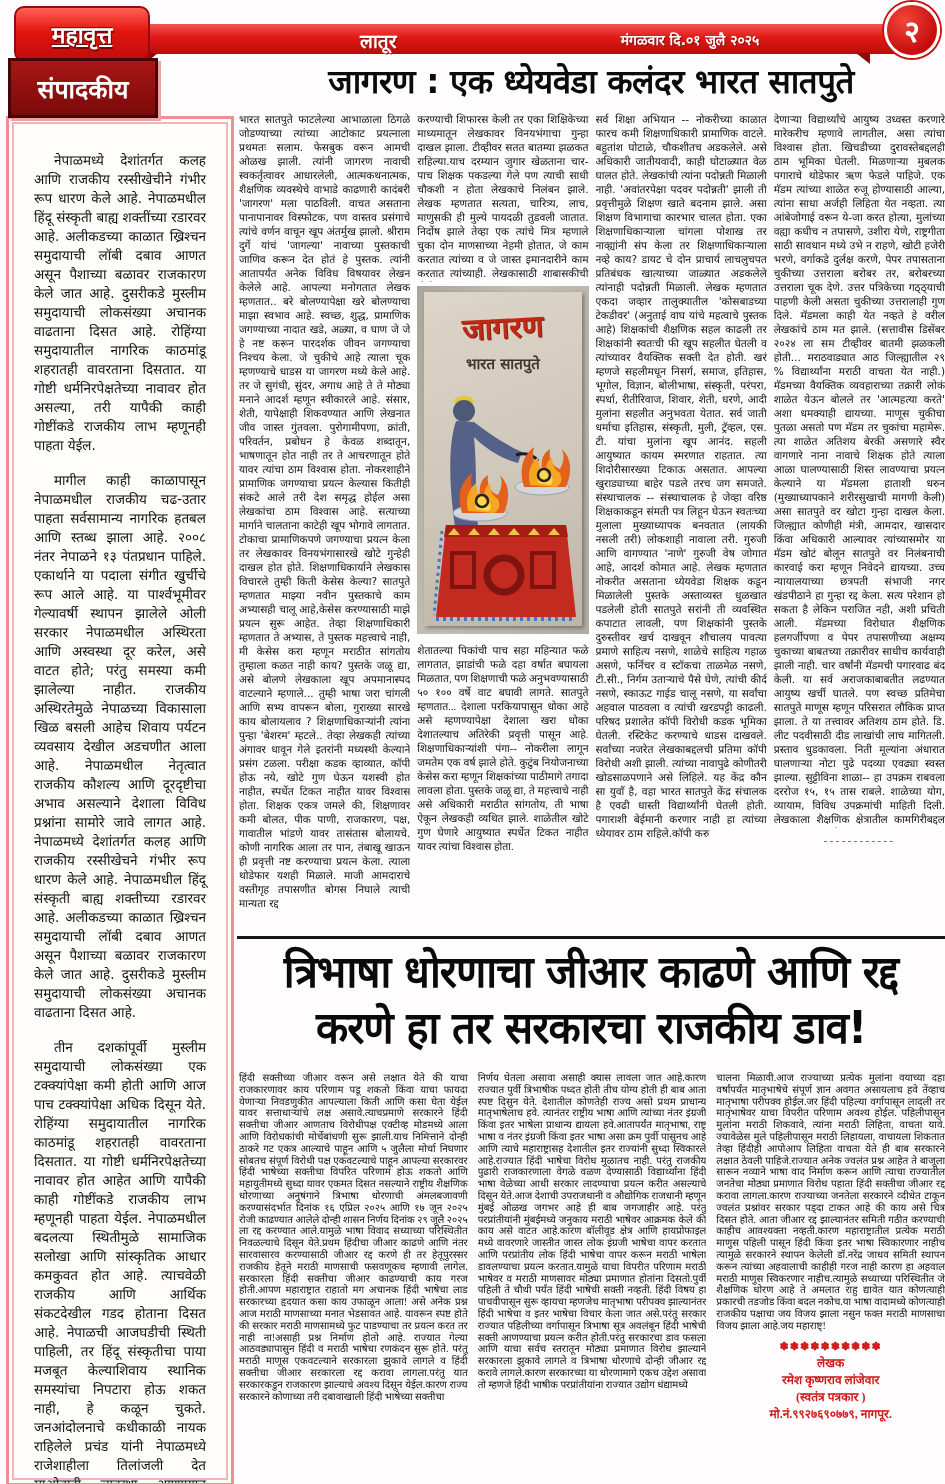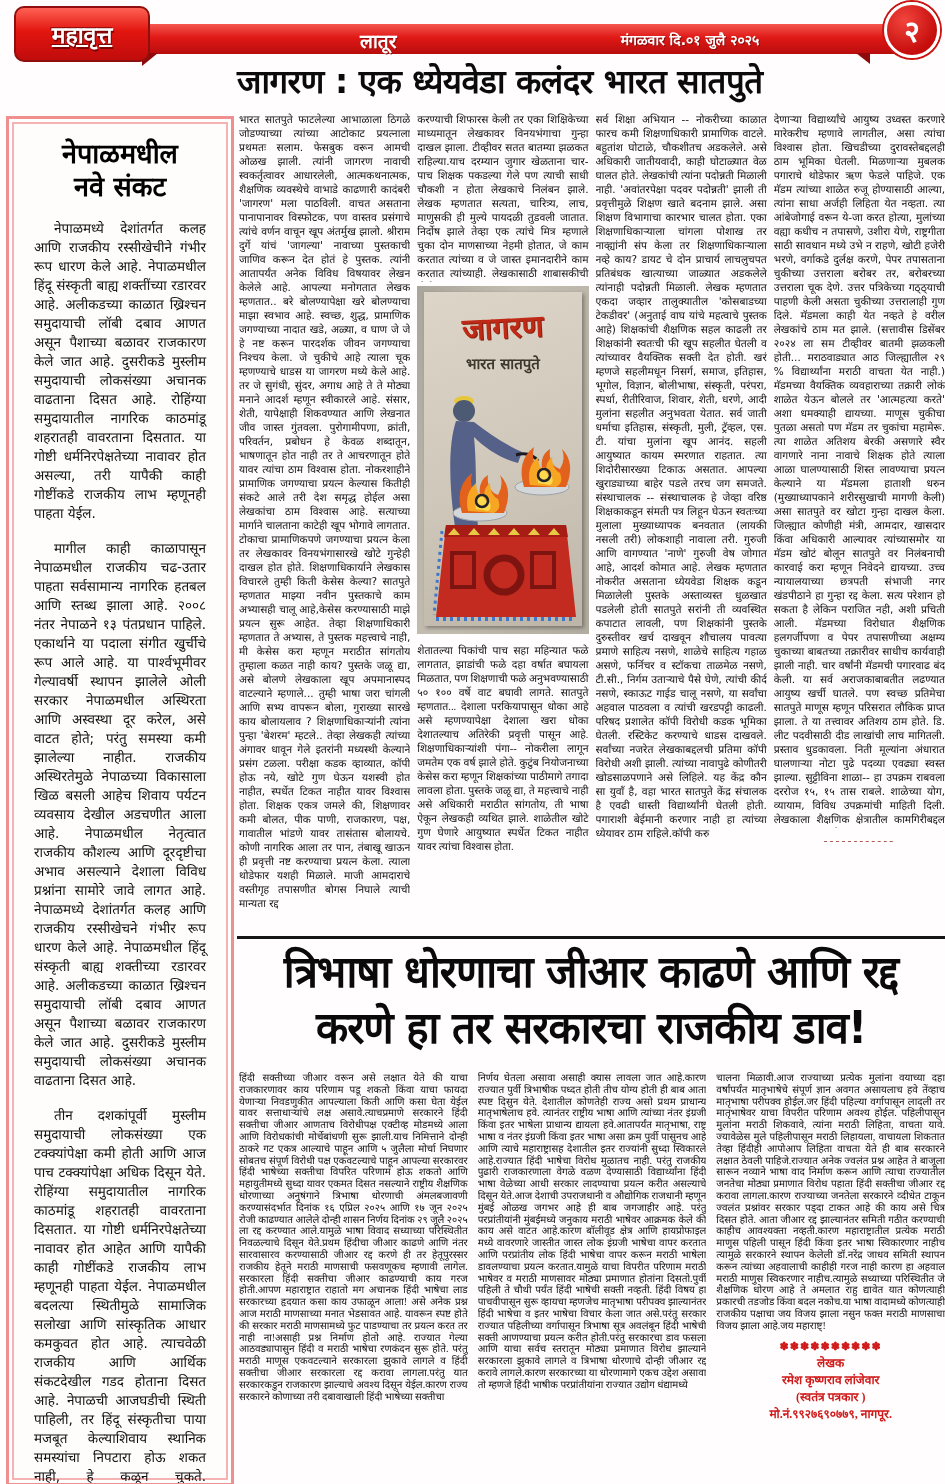--- a/index.html
+++ b/index.html
@@ -32,21 +32,21 @@
     background:linear-gradient(180deg,#a81616,#7c0a0a);border:3px solid #470505;
     box-shadow:3px 3px 0 #e9a4a4;display:flex;align-items:center;justify-content:center;
     color:#fff;font-size:25px;font-weight:bold;z-index:5;}
   .edit-frame{position:absolute;left:6px;top:116px;width:204px;height:1340px;
     border:3px solid #f08f8f;box-shadow:inset 0 0 0 3px #ffffff, inset 0 0 0 5px #f5b3b3;
     padding:16px 9px 8px 9px;overflow:hidden;background:#fffcfc;}
   .edit-head{margin:2px 0 10px 0;text-align:center;font-size:27px;line-height:33px;font-weight:800;color:#000;}
   .edit-frame p{margin:16px;text-align:justify;font-size:13.5px;line-height:19px;text-indent:20px;}
 
   
-  .main-headline{position:absolute;left:237px;top:58px;width:708px;margin:0;text-align:left;
+  .main-headline{position:absolute;left:237px;top:58px;width:708px;margin:0;text-align:center;
     font-size:33px;font-weight:900;color:#0b0b0b;letter-spacing:-0.5px;}
   .main-cols{position:absolute;left:239px;top:112px;width:706px;height:820px;display:flex;gap:7px;}
   .mcol{flex:1 1 0;overflow:hidden;}
   .mcol p{margin:0;text-align:justify;font-size:10.5px;line-height:14px;}
   .mcol .top-block{height:170px;overflow:hidden;}
   .mcol .bottom-block{height:294px;overflow:hidden;margin-top:10px;font-family:Liberation Serif, serif;}
 
   
   .book{margin:4px 0 0 0;width:100%;height:348px;position:relative;
     background:linear-gradient(105deg,#aaa59b 0%,#c4beb2 40%,#b3ada1 100%);padding:0;}
@@ -85,25 +85,22 @@
     <div class="logo-box">
       <span>महावृत्त</span>
     </div>
     <div class="mh-city">लातूर</div>
     <div class="mh-date">मंगळवार दि.०१ जुलै २०२५</div>
     <div class="page-badge">
       <span>२</span>
     </div>
   </header>
 
+  <div class="edit-label">संपादकीय</div>
   <aside class="edit-frame">
-    <h2 class="edit-head">
-      <span>नेपाळमधील</span><br>
-      <span>नवे संकट</span>
-    </h2>
     <p>नेपाळमध्ये देशांतर्गत कलह आणि राजकीय रस्सीखेचीने गंभीर रूप धारण केले आहे. नेपाळमधील हिंदू संस्कृती बाह्य शक्तींच्या रडारवर आहे. अलीकडच्या काळात ख्रिश्चन समुदायाची लॉबी दबाव आणत असून पैशाच्या बळावर राजकारण केले जात आहे. दुसरीकडे मुस्लीम समुदायाची लोकसंख्या अचानक वाढताना दिसत आहे. रोहिंग्या समुदायातील नागरिक काठमांडू शहरातही वावरताना दिसतात. या गोष्टी धर्मनिरपेक्षतेच्या नावावर होत असल्या, तरी यापैकी काही गोष्टींकडे राजकीय लाभ म्हणूनही पाहता येईल.</p>
     <p>मागील काही काळापासून नेपाळमधील राजकीय चढ-उतार पाहता सर्वसामान्य नागरिक हतबल आणि स्तब्ध झाला आहे. २००८ नंतर नेपाळने १३ पंतप्रधान पाहिले. एकार्थाने या पदाला संगीत खुर्चीचे रूप आले आहे. या पार्श्वभूमीवर गेल्यावर्षी स्थापन झालेले ओली सरकार नेपाळमधील अस्थिरता आणि अस्वस्था दूर करेल, असे वाटत होते; परंतु समस्या कमी झालेल्या नाहीत. राजकीय अस्थिरतेमुळे नेपाळच्या विकासाला खिळ बसली आहेच शिवाय पर्यटन व्यवसाय देखील अडचणीत आला आहे. नेपाळमधील नेतृत्वात राजकीय कौशल्य आणि दूरदृष्टीचा अभाव असल्याने देशाला विविध प्रश्नांना सामोरे जावे लागत आहे. नेपाळमध्ये देशांतर्गत कलह आणि राजकीय रस्सीखेचने गंभीर रूप धारण केले आहे. नेपाळमधील हिंदू संस्कृती बाह्य शक्तीच्या रडारवर आहे. अलीकडच्या काळात ख्रिश्चन समुदायाची लॉबी दबाव आणत असून पैशाच्या बळावर राजकारण केले जात आहे. दुसरीकडे मुस्लीम समुदायाची लोकसंख्या अचानक वाढताना दिसत आहे.</p>
     <p>तीन दशकांपूर्वी मुस्लीम समुदायाची लोकसंख्या एक टक्क्यांपेक्षा कमी होती आणि आज पाच टक्क्यांपेक्षा अधिक दिसून येते. रोहिंग्या समुदायातील नागरिक काठमांडू शहरातही वावरताना दिसतात. या गोष्टी धर्मनिरपेक्षतेच्या नावावर होत आहेत आणि यापैकी काही गोष्टींकडे राजकीय लाभ म्हणूनही पाहता येईल. नेपाळमधील बदलत्या स्थितीमुळे सामाजिक सलोखा आणि सांस्कृतिक आधार कमकुवत होत आहे. त्याचवेळी राजकीय आणि आर्थिक संकटदेखील गडद होताना दिसत आहे. नेपाळची आजघडीची स्थिती पाहिली, तर हिंदू संस्कृतीचा पाया मजबूत केल्याशिवाय स्थानिक समस्यांचा निपटारा होऊ शकत नाही, हे कळून चुकते. जनआंदोलनाचे कधीकाळी नायक राहिलेले प्रचंड यांनी नेपाळमध्ये राजेशाहीला तिलांजली देत माओवादी व्यवस्था आणण्यात मोलाची भूमिका बजावली.</p>
     <p>त्यांचे शब्द आणि भूमिकादेखील सनातन संस्कृतीचा पुरस्कार करत होते. हीच संस्कृती भारत आणि नेपाळला एकत्र आणण्याचे आणि जोडण्याचे काम करते. भारत आणि नेपाळ यांच्यासारखे संबंध जगभरात अन्य कोणत्याही दोन देशांत पाहावयास मिळणार नाही. त्यामुळे नेपाळमध्ये घडणाऱ्या घडामोडींचा भारतावर सतत अप्रत्यक्षपणे परिणाम झालेला दिसून येतो. नेपाळच्या संस्कृतीचा ऱ्हास हा मुस्लीम समुदायांकडून पसरविला जाणारा फुटिरतावाद आणि ख्रिश्चन समुदायाच्या वाढत्या प्रसारामुळे होत आहे. नेपाळमध्ये ख्रिश्चन समुदायाचा दबदबा गेल्या काही दशकांपासून वाढत असून यात उल्लेखनीय वाढ झाली आहे.</p>
 
   </aside>
 
   <h1 class="main-headline">जागरण : एक ध्येयवेडा कलंदर भारत सातपुते</h1>
   <section class="main-cols">
     <div class="mcol">

